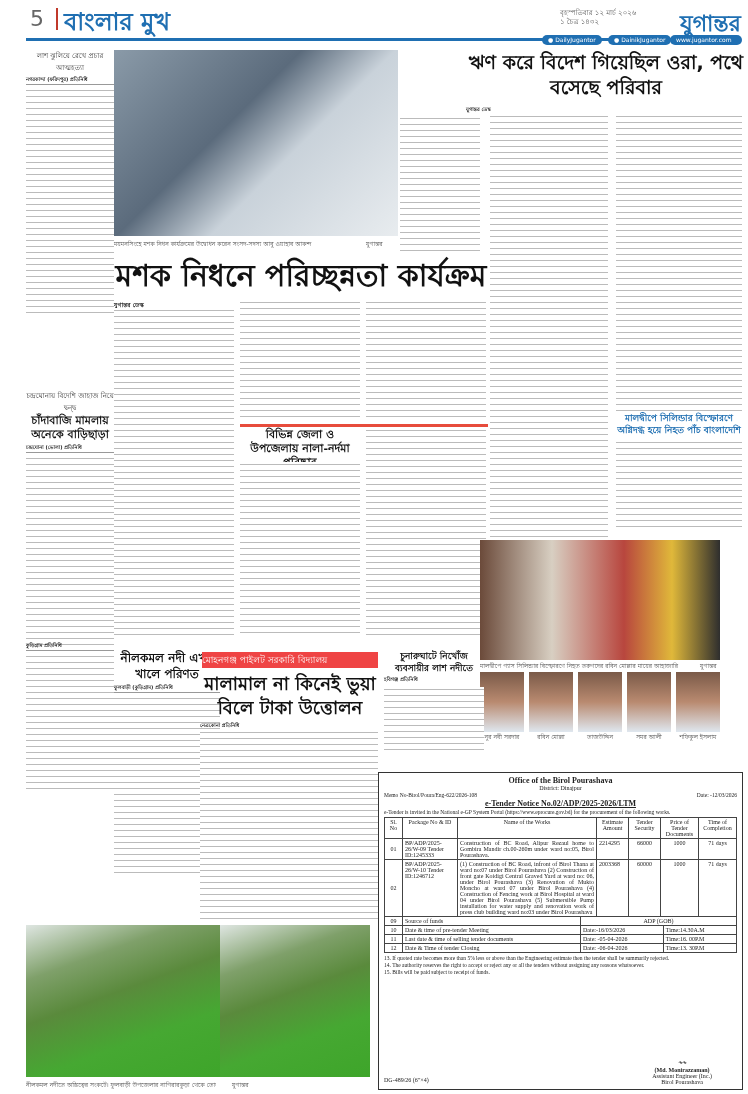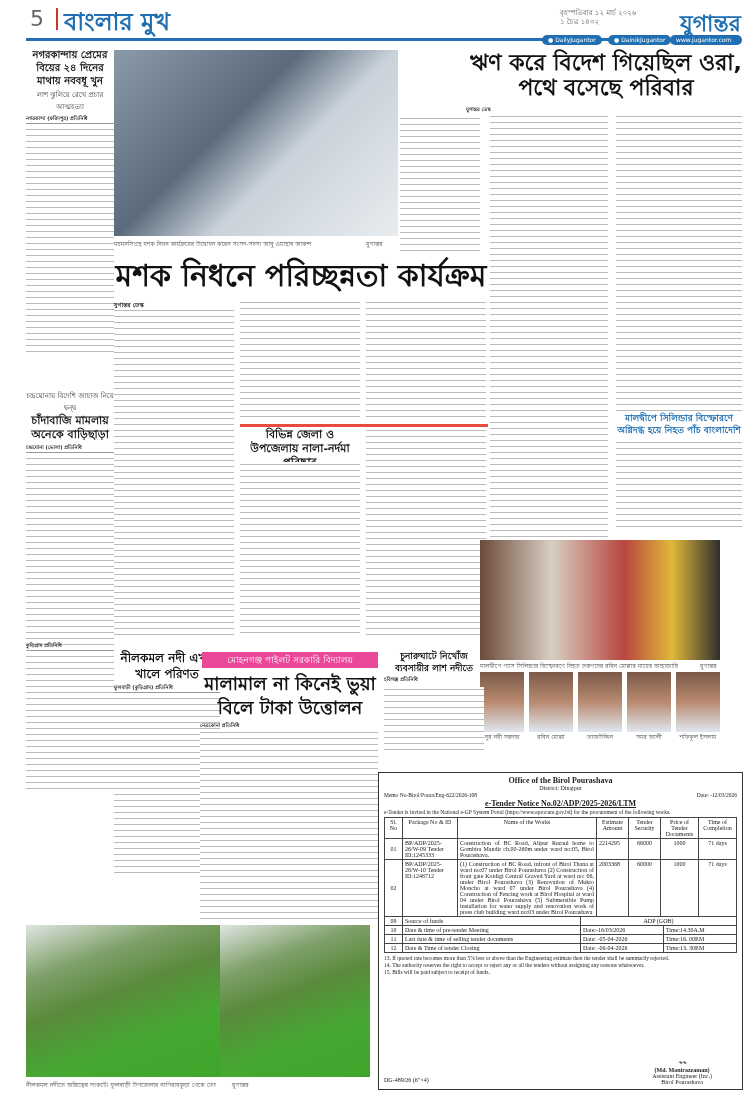--- a/index.html
+++ b/index.html
@@ -11,21 +11,21 @@
 .hrule{left:26px;top:38px;width:696px;height:3px;background:#1f6fb2}
 .date{left:560px;top:9px;font-size:7px;color:#555;text-align:left;width:110px;line-height:9px}
 .brand{left:680px;top:6px;font-size:22px;font-weight:bold;color:#1f6fb2;font-family:"DejaVu Serif",serif}
 .pill{top:35px;height:10px;border-radius:5px;background:#1f6fb2;color:#fff;font-size:6px;line-height:10px;padding:0 6px}
 .lines{background:repeating-linear-gradient(#fff 0 2px,#bbb 2px 3px,#fff 3px 6px)}
 .head-big{font-weight:bold;color:#111;text-align:center}
 .photo{background:linear-gradient(135deg,#8a9aa8,#5b6b7c 40%,#c9d2da 60%,#e8ecef)}
 .field{background:linear-gradient(160deg,#dfe6e2 0%,#7fa06a 25%,#5a8a3c 45%,#46a832 70%,#3ea52a 100%)}
 .women{background:linear-gradient(90deg,#6b4a3a,#d8cfc2 30%,#b8463e 60%,#e0b83a 80%,#2e2e2e)}
 .face{background:linear-gradient(#7a5a48,#b98a70 50%,#dfe7ef)}
-.banner{background:#ec4899;color:#fff;text-align:center;font-size:13px;line-height:20px}
+.banner{background:#ef4444;color:#fff;font-size:13px;line-height:20px}
 .tender{border:1.5px solid #333;background:#fff;font-family:"Liberation Serif",serif;color:#222}
 table{border-collapse:collapse;width:100%}
 td,th{border:1px solid #444;font-size:6px;padding:1px 2px;vertical-align:top;font-weight:normal}
 .caption{font-size:6px;color:#555}
 </style>
 </head>
 <body>
 
 <div class="abs page-num">5</div>
 <div class="abs page-sep"></div>
@@ -34,21 +34,20 @@
 <div class="abs date">
   <div>বৃহস্পতিবার ১২ মার্চ ২০২৬</div>
   <div>১ চৈত্র ১৪৩২</div>
 </div>
 <div class="abs brand">যুগান্তর</div>
 <div class="abs pill" style="left:542px"><span>● </span><span>DailyJugantor</span></div>
 <div class="abs pill" style="left:608px"><span>● </span><span>DainikJugantor</span></div>
 <div class="abs pill" style="left:670px;width:72px">www.jugantor.com</div>
 
 <div class="abs" style="left:26px;top:48px;width:88px">
-  <div class="head-big" style="font-size:10px;line-height:13px">নগরকান্দায় প্রেমের বিয়ের ২৪ দিনের মাথায় নববধূ খুন</div>
   <div style="font-size:7px;text-align:center;color:#333;margin-top:2px">লাশ ঝুলিয়ে রেখে প্রচার আত্মহত্যা</div>
   <div style="font-size:5px;font-weight:bold;margin-top:2px;border-bottom:1px solid #999">নগরকান্দা (ফরিদপুর) প্রতিনিধি</div>
   <div class="lines" style="height:230px;margin-top:3px"></div>
 </div>
 <div class="abs" style="left:26px;top:390px;width:88px">
   <div style="font-size:7px;text-align:center;color:#333">চন্দ্রঘোনায় বিদেশি জাহাজ নিয়ে দ্বন্দ্ব</div>
   <div class="head-big" style="font-size:11px;line-height:14px">চাঁদাবাজি মামলায় অনেকে বাড়িছাড়া</div>
   <div style="font-size:5px;font-weight:bold;margin-top:2px;border-bottom:1px solid #999">চন্দ্রঘোনা (ভোলা) প্রতিনিধি</div>
   <div class="lines" style="height:205px;margin-top:3px"></div>
 </div>
@@ -63,21 +62,21 @@
 <div class="abs head-big" style="left:114px;top:256px;width:374px;font-size:30px;line-height:40px">মশক নিধনে পরিচ্ছন্নতা কার্যক্রম</div>
 <div class="abs" style="left:114px;top:300px;font-size:6px;font-weight:bold">যুগান্তর ডেস্ক</div>
 <div class="abs lines" style="left:114px;top:308px;width:120px;height:330px"></div>
 <div class="abs lines" style="left:240px;top:300px;width:120px;height:120px"></div>
 <div class="abs lines" style="left:366px;top:300px;width:120px;height:120px"></div>
 <div class="abs" style="left:240px;top:424px;width:248px;height:18px;border-top:3px solid #e74c3c"></div>
 <div class="abs head-big" style="left:240px;top:428px;width:120px;font-size:11px;line-height:14px">বিভিন্ন জেলা ও উপজেলায় নালা-নর্দমা পরিষ্কার</div>
 <div class="abs lines" style="left:240px;top:462px;width:120px;height:175px"></div>
 <div class="abs lines" style="left:366px;top:428px;width:120px;height:208px"></div>
 
-<div class="abs head-big" style="left:466px;top:50px;width:280px;font-size:22px;line-height:25px">ঋণ করে বিদেশ গিয়েছিল ওরা, পথে বসেছে পরিবার</div>
+<div class="abs head-big" style="left:466px;top:50px;width:280px;font-size:19px;line-height:25px">ঋণ করে বিদেশ গিয়েছিল ওরা, পথে বসেছে পরিবার</div>
 <div class="abs" style="left:466px;top:106px;font-size:5px;font-weight:bold">যুগান্তর ডেস্ক</div>
 <div class="abs lines" style="left:400px;top:116px;width:80px;height:140px"></div>
 <div class="abs lines" style="left:490px;top:114px;width:118px;height:430px"></div>
 <div class="abs lines" style="left:616px;top:114px;width:126px;height:300px"></div>
 
 <div class="abs" style="left:616px;top:412px;width:126px">
   <div class="head-big" style="font-size:9px;line-height:12px;color:#1f6fb2">মালদ্বীপে সিলিন্ডার বিস্ফোরণে অগ্নিদগ্ধ হয়ে নিহত পাঁচ বাংলাদেশি</div>
   <div class="lines" style="height:90px;margin-top:4px"></div>
 </div>
 <div class="abs women" style="left:480px;top:540px;width:240px;height:120px"></div>

